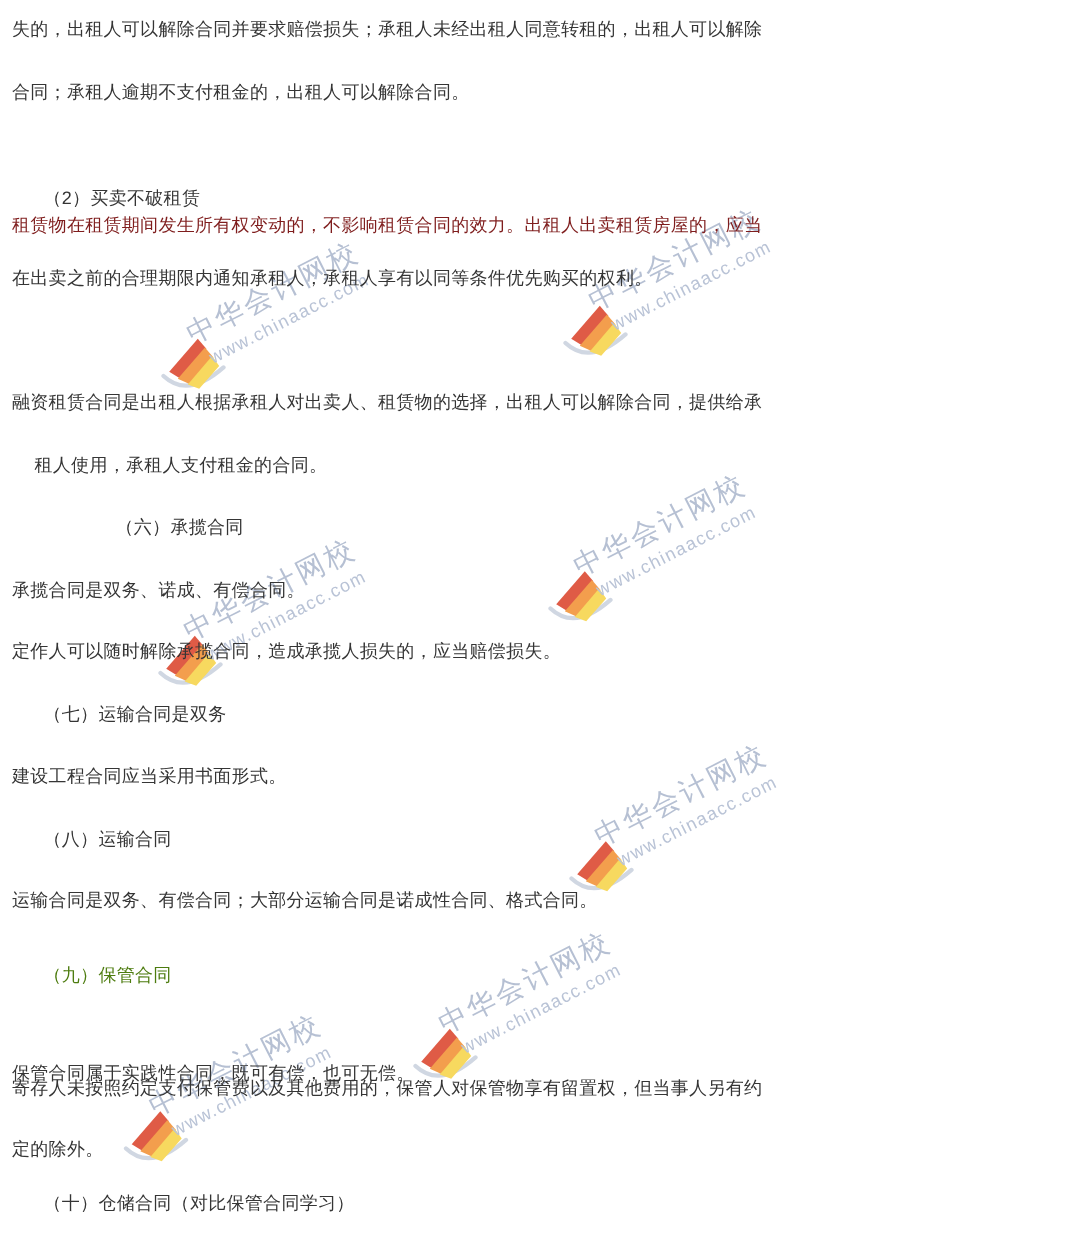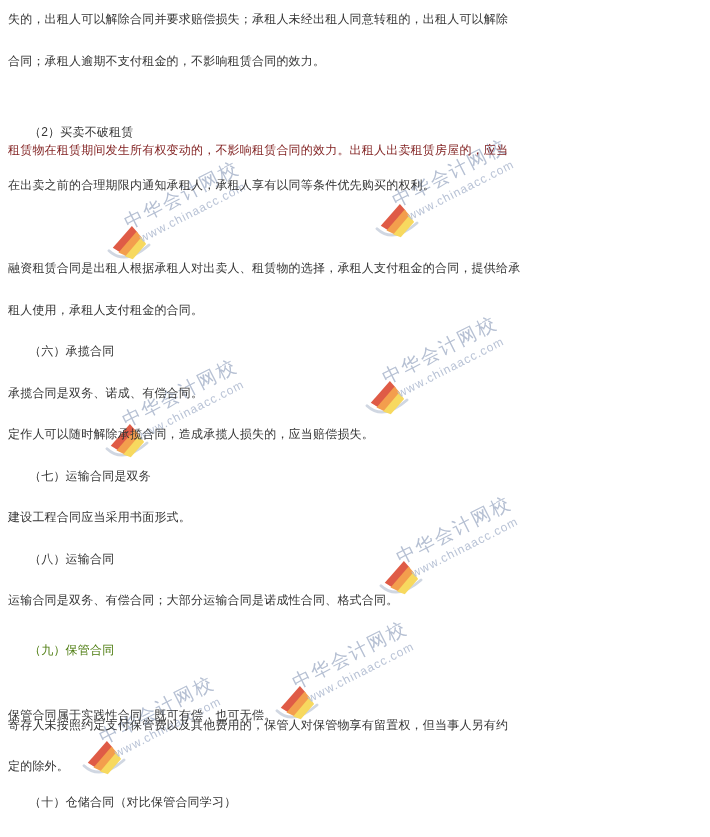--- a/index.html
+++ b/index.html
@@ -157,27 +157,27 @@
       <polygon class="lg-red" points="7,25 27,2 33,9 15,30" fill="#dc4a32"></polygon>
       <polygon class="lg-orange" points="13,30 32,8 38,15 22,34" fill="#f2943a"></polygon>
       <polygon class="lg-yellow" points="20,34 37,14 42,21 28,37" fill="#f7d54e"></polygon>
     </svg>
     <div class="wm-text">
       <div class="wm-brand" style="color: rgb(182, 192, 211);">中华会计网校</div>
       <div class="wm-url">www.chinaacc.com</div>
     </div>
   </div>
 <div class="doc-line" style="top: 8px; color: rgb(53, 53, 53);">失的，出租人可以解除合同并要求赔偿损失；承租人未经出租人同意转租的，出租人可以解除</div>
-    <div class="doc-line" style="top: 49.5px; color: rgb(53, 53, 53);">合同；承租人逾期不支付租金的，不影响租赁合同的效力。</div>
+    <div class="doc-line" style="top: 49.5px; color: rgb(53, 53, 53);">合同；承租人逾期不支付租金的，出租人可以解除合同。</div>
     <div class="doc-line heading" style="top: 91px; color: rgb(53, 53, 53); margin-top: 30px;">（2）买卖不破租赁</div>
     <div class="doc-line" style="top: 139px; color: #7f1d1d; font-family: Liberation Serif, serif;">租赁物在租赁期间发生所有权变动的，不影响租赁合同的效力。出租人出卖租赁房屋的，应当</div>
     <div class="doc-line" style="top: 174px; color: rgb(53, 53, 53);">在出卖之前的合理期限内通知承租人，承租人享有以同等条件优先购买的权利。</div>
-    <div class="doc-line" style="top: 257px; color: rgb(53, 53, 53);">融资租赁合同是出租人根据承租人对出卖人、租赁物的选择，承租人支付租金的合同，提供给承</div>
-    <div class="doc-line" style="top: 298.5px; color: rgb(53, 53, 53);">租人使用，承租人支付租金的合同。</div>
-    <div class="doc-line heading" style="top: 340px; color: rgb(53, 53, 53);">（六）承揽合同</div>
+    <div class="doc-line" style="top: 257px; color: rgb(53, 53, 53);">融资租赁合同是出租人根据承租人对出卖人、租赁物的选择，出租人可以解除合同，提供给承</div>
+    <div class="doc-line" style="top: 298.5px; color: rgb(53, 53, 53); margin-left: 15px;">租人使用，承租人支付租金的合同。</div>
+    <div class="doc-line heading" style="top: 340px; color: rgb(53, 53, 53); margin-left: 48px;">（六）承揽合同</div>
     <div class="doc-line" style="top: 381.5px; color: rgb(53, 53, 53); text-align: center;">承揽合同是双务、诺成、有偿合同。</div>
     <div class="doc-line" style="top: 423px; color: rgb(53, 53, 53);">定作人可以随时解除承揽合同，造成承揽人损失的，应当赔偿损失。</div>
     <div class="doc-line heading" style="top: 464.5px; color: rgb(53, 53, 53);">（七）运输合同是双务</div>
     <div class="doc-line" style="top: 506px; color: rgb(53, 53, 53);">建设工程合同应当采用书面形式。</div>
     <div class="doc-line heading" style="top: 547.5px; color: rgb(53, 53, 53); text-align: right;">（八）运输合同</div>
     <div class="doc-line" style="top: 589px; color: rgb(53, 53, 53);">运输合同是双务、有偿合同；大部分运输合同是诺成性合同、格式合同。</div>
     <div class="doc-line heading" style="top: 639px; color: #4d7c0f;">（九）保管合同</div>
     <div class="doc-line" style="top: 704px; color: rgb(53, 53, 53);">保管合同属于实践性合同，既可有偿，也可无偿。</div>
     <div class="doc-line" style="top: 713.5px; color: rgb(53, 53, 53);">寄存人未按照约定支付保管费以及其他费用的，保管人对保管物享有留置权，但当事人另有约</div>
     <div class="doc-line" style="top: 755px; color: rgb(53, 53, 53);">定的除外。</div>

